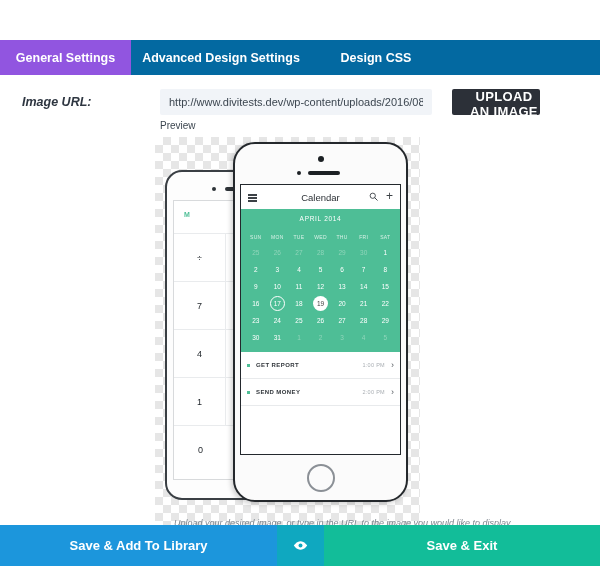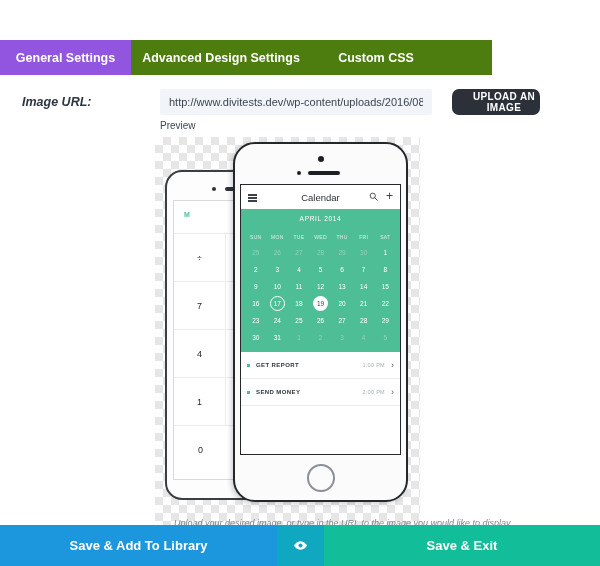--- a/index.html
+++ b/index.html
@@ -22,22 +22,22 @@
   }
   .close-btn {
     position: absolute; right: 0; top: 0; width: 42px; height: 40px;
     background: #6b2fc0; cursor: pointer;
     display: flex; align-items: center; justify-content: center;
   }
   .close-btn svg { display: block; }
 
   
   .tab-bar {
-    position: absolute; left: 0; top: 40px; width: 492px; height: 35px;
-    background: #4d7c0f;
+    position: absolute; left: 0; top: 40px; width: 600px; height: 35px;
+    background: #0369a1;
     padding-left: 20px;
   }
   .tab {
     position: absolute; top: 0; height: 35px;
     display: flex; align-items: center; justify-content: center;
     font-size: 12.5px; color: #ffffff; font-weight: 700;
     cursor: pointer; white-space: nowrap;
   }
   .tab.active { background: #9155e0; }
   .tab-0 { left: 0px;   width: 131px; }
@@ -54,23 +54,23 @@
     font-size: 12.5px; color: #2e3641; font-weight: 700; font-style: italic;
   }
   .url-input {
     position: absolute; left: 160px; top: 89px; width: 272px; height: 26px;
     background: #f1f4f8; border: none; border-radius: 2px;
     font-family: "Liberation Sans", sans-serif;
     font-size: 11px; color: #3c4650; padding: 0 9px;
   }
   .upload-btn {
     position: absolute; left: 452px; top: 89px; width: 88px; height: 26px;
-    background: #2c3038; color: #ffffff; border: none; border-radius: 7px;
+    background: #2c3038; color: #ffffff; border: none; border-radius: 2px;
     font-family: "Liberation Sans", sans-serif;
-    font-size: 10px; font-weight: 700; letter-spacing: .35px; cursor: pointer; padding-left: 16px;
+    font-size: 13px; font-weight: 700; letter-spacing: .35px; cursor: pointer; padding-left: 16px;
   }
   .preview-label {
     position: absolute; left: 160px; top: 120px;
     font-size: 10px; color: #3c4650;
   }
 
   
   .preview-box {
     position: absolute; left: 155px; top: 137px; width: 265px; height: 388px;
     background-color: #ffffff;
@@ -232,21 +232,21 @@
 
 
   <div class="tab-bar">
     <div class="tab tab-0 active">
       <span>General Settings</span>
     </div>
     <div class="tab tab-1">
       <span>Advanced Design Settings</span>
     </div>
     <div class="tab tab-2">
-      <span>Custom CSS</span>
+      <span>Design CSS</span>
     </div>
   </div>
 
   <div class="modal-body">
     <div class="field-label">Image URL:</div>
   </div>
 
   <input class="url-input" type="text" value="http://www.divitests.dev/wp-content/uploads/2016/08/02-4.png" style="">
   <button class="upload-btn">UPLOAD AN IMAGE</button>
   <div class="preview-label">Preview</div>

